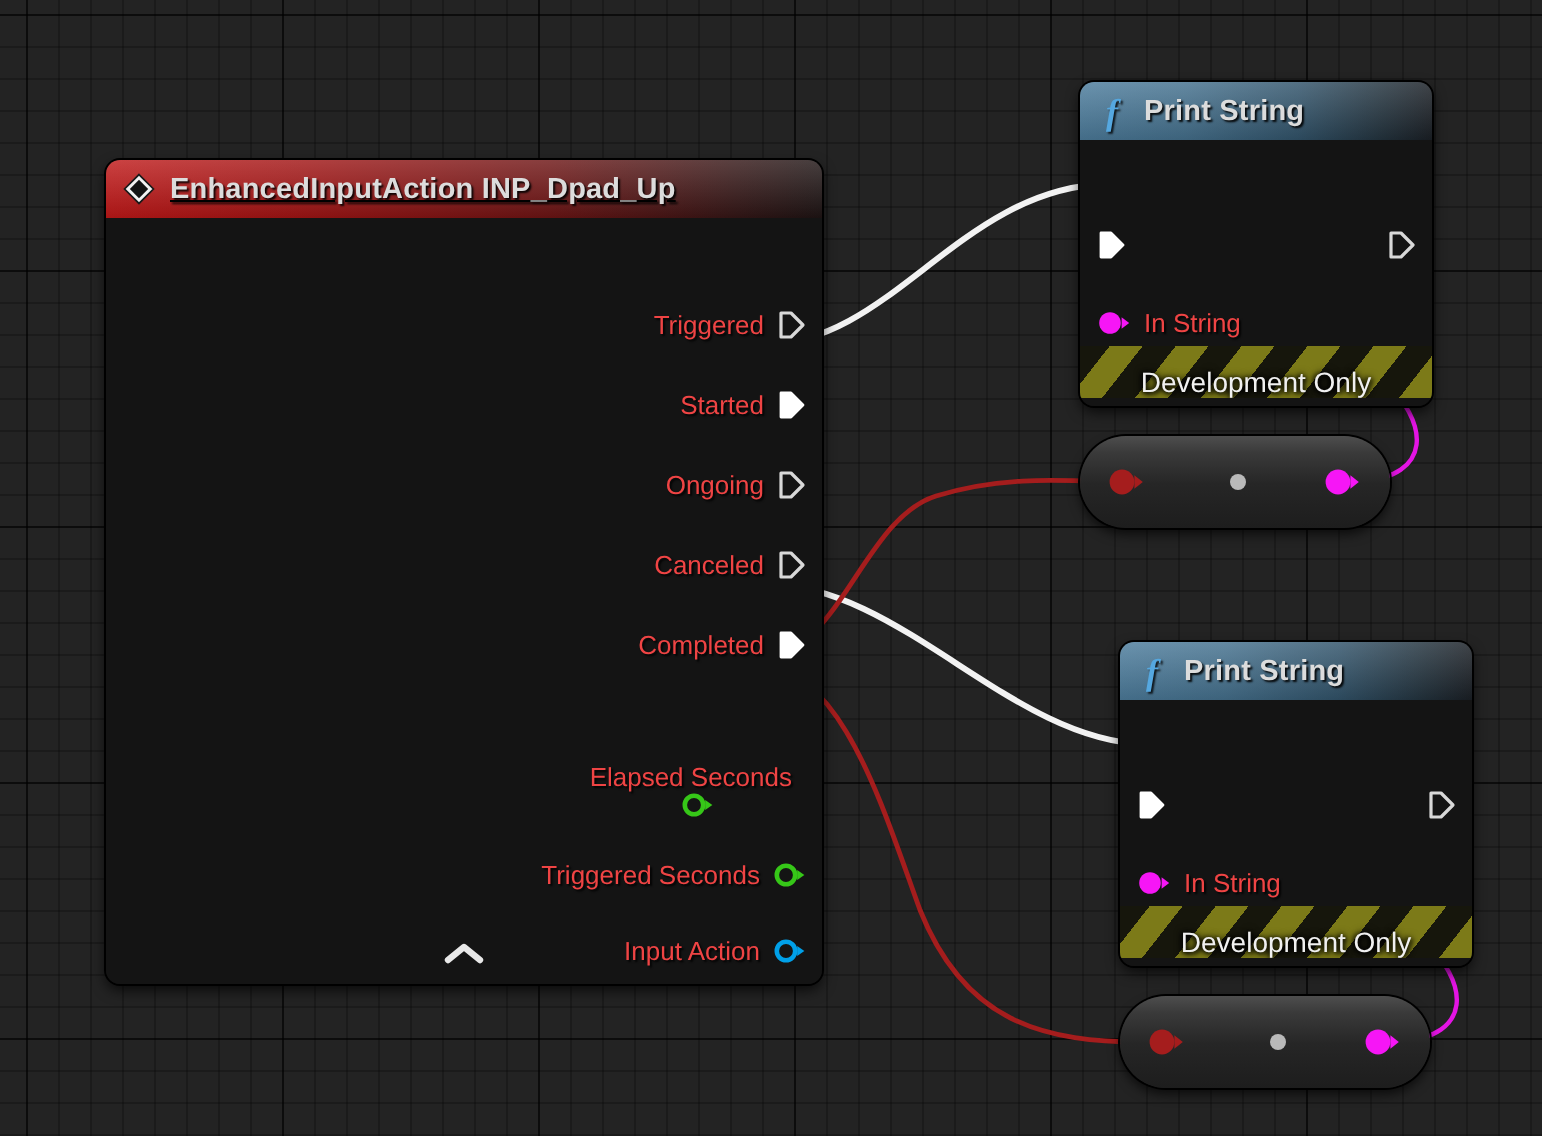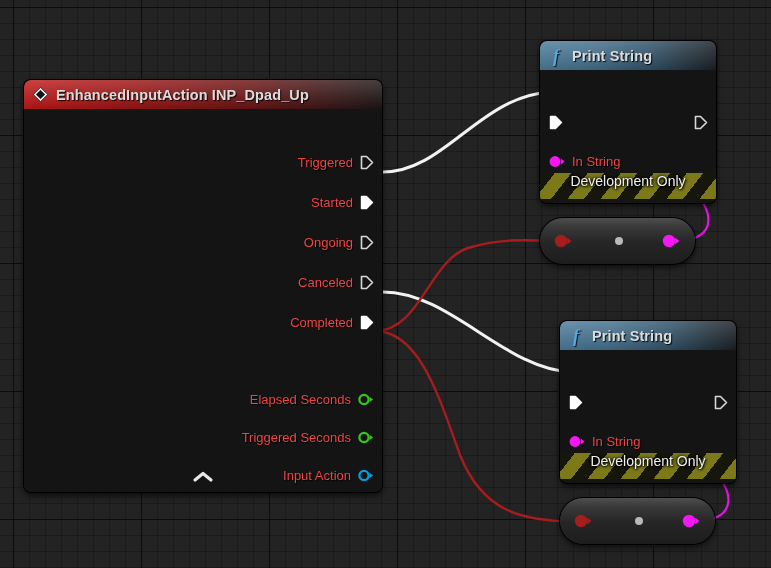--- a/index.html
+++ b/index.html
@@ -127,21 +127,21 @@
   
   .pin-exec { width: 14px; height: 15px; flex: 0 0 auto; display:block; }
   
   .pin-data { width: 16px; height: 13px; flex: 0 0 auto; display:block; }
 
   
   .dev-banner {
     position: relative;
     height: 26px;
     display: flex;
-    align-items: flex-start;
+    align-items: flex-end;
     justify-content: center;
     background-color: #121210;
     background-image: repeating-linear-gradient(
        -52deg,
        #7c7a18 0px, #7c7a18 13px,
        #16160c 13px, #16160c 26px);
     overflow: hidden;
   }
   .dev-banner span {
     color: #f0f0f0;
@@ -198,21 +198,21 @@
 
     <path d="M 375 331 C 420 331, 440 400, 460 455 C 482 510, 520 522, 576 521" fill="none" stroke="#a51d1d" stroke-width="2.4" stroke-linecap="round"></path>
 
     <path d="M 680 241 C 716 238, 716 212, 690 188 C 662 162, 612 142, 576 133
              C 558 128, 550 129, 549 131" fill="none" stroke="#e414e4" stroke-width="2.2" stroke-linecap="round"></path>
 
     <path d="M 700 521 C 736 518, 736 492, 710 468 C 682 442, 632 422, 596 413
              C 578 408, 570 409, 569 411" fill="none" stroke="#e414e4" stroke-width="2.2" stroke-linecap="round"></path>
   </svg>
 
-  <div class="node" style="left:24px; top:80px; width:358px; height:412px;">
+  <div class="node" style="left:53px; top:80px; width:358px; height:412px;text-decoration:underline;">
     <div class="node-header red">
       <svg class="icon-diamond" viewBox="0 0 20 20">
         <polygon points="10,1.5 18.5,10 10,18.5 1.5,10" fill="#f2f2f2" stroke="#1a1a1a" stroke-width="1"></polygon>
         <polygon points="10,4.6 15.4,10 10,15.4 4.6,10" fill="#141414"></polygon>
       </svg>
       <span class="node-title">EnhancedInputAction INP_Dpad_Up</span>
     </div>
     <div class="node-body" style="height:383px;">
 
       <div class="pin-row right" style="top:43px;">
@@ -244,21 +244,21 @@
       </div>
 
       <div class="pin-row right" style="top:203px;align-items:center;">
         <span class="pin-label">Completed</span>
         <svg class="pin-exec" viewBox="0 0 14 15">
           <path d="M1.5 1.5 H6.5 L12.5 7.5 L6.5 13.5 H1.5 Z" fill="#ffffff" stroke="#ffffff" stroke-width="1.4" stroke-linejoin="round"></path>
         </svg>
       </div>
 
 
-      <div class="pin-row right" style="top:280px;">
+      <div class="pin-row right" style="top:280px;flex-direction:column;">
         <span class="pin-label">Elapsed Seconds</span>
         <svg class="pin-data" viewBox="0 0 16 13">
           <circle cx="6" cy="6.5" r="4.6" fill="none" stroke="#36c718" stroke-width="2.3"></circle>
           <path d="M11.6 4.0 L15.2 6.5 L11.6 9.0 Z" fill="#36c718"></path>
         </svg>
       </div>
 
       <div class="pin-row right" style="top:318px;">
         <span class="pin-label">Triggered Seconds</span>
         <svg class="pin-data" viewBox="0 0 16 13">

